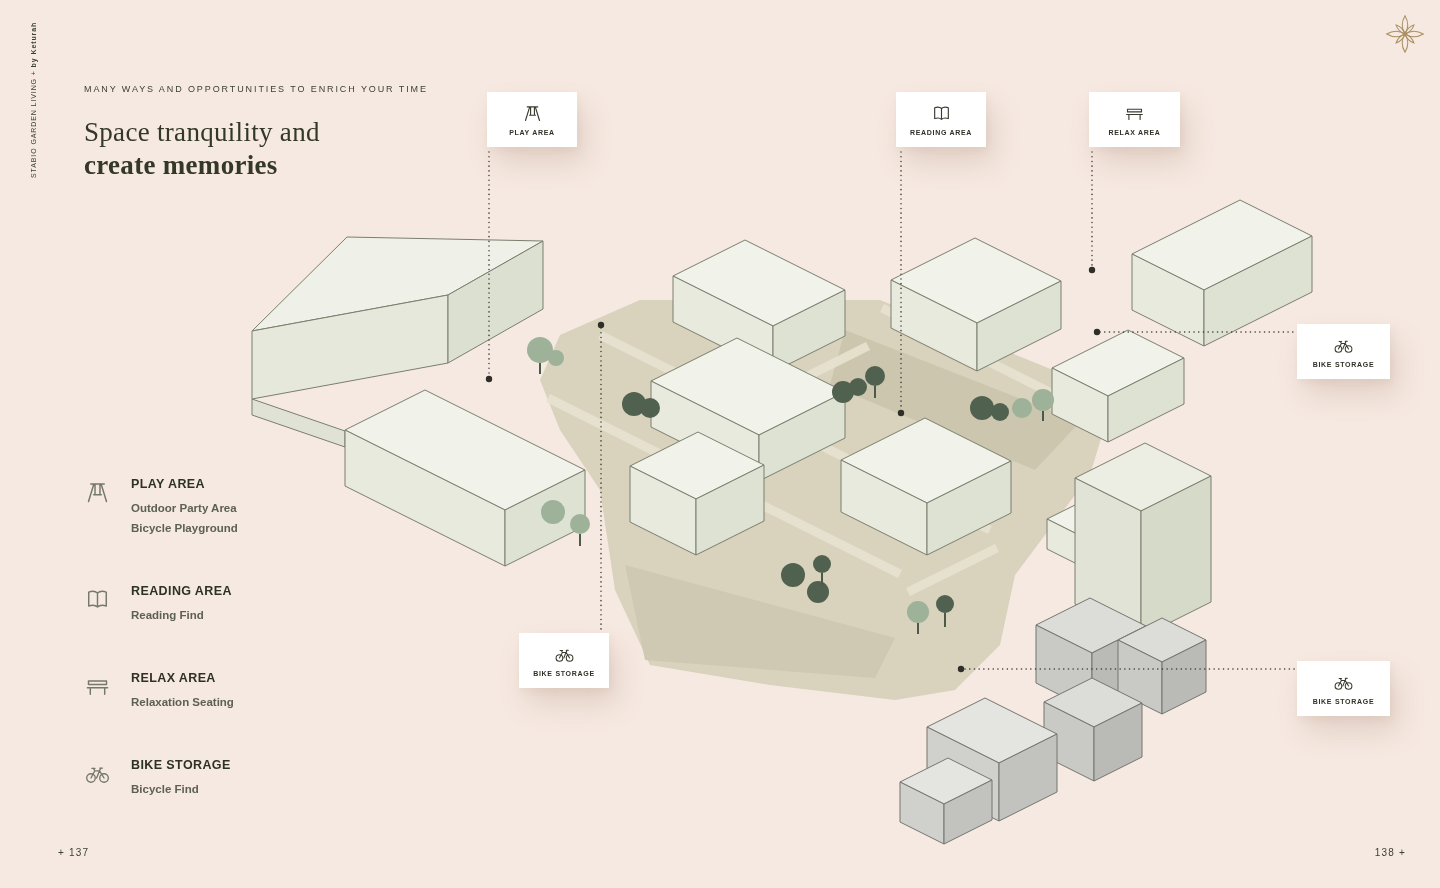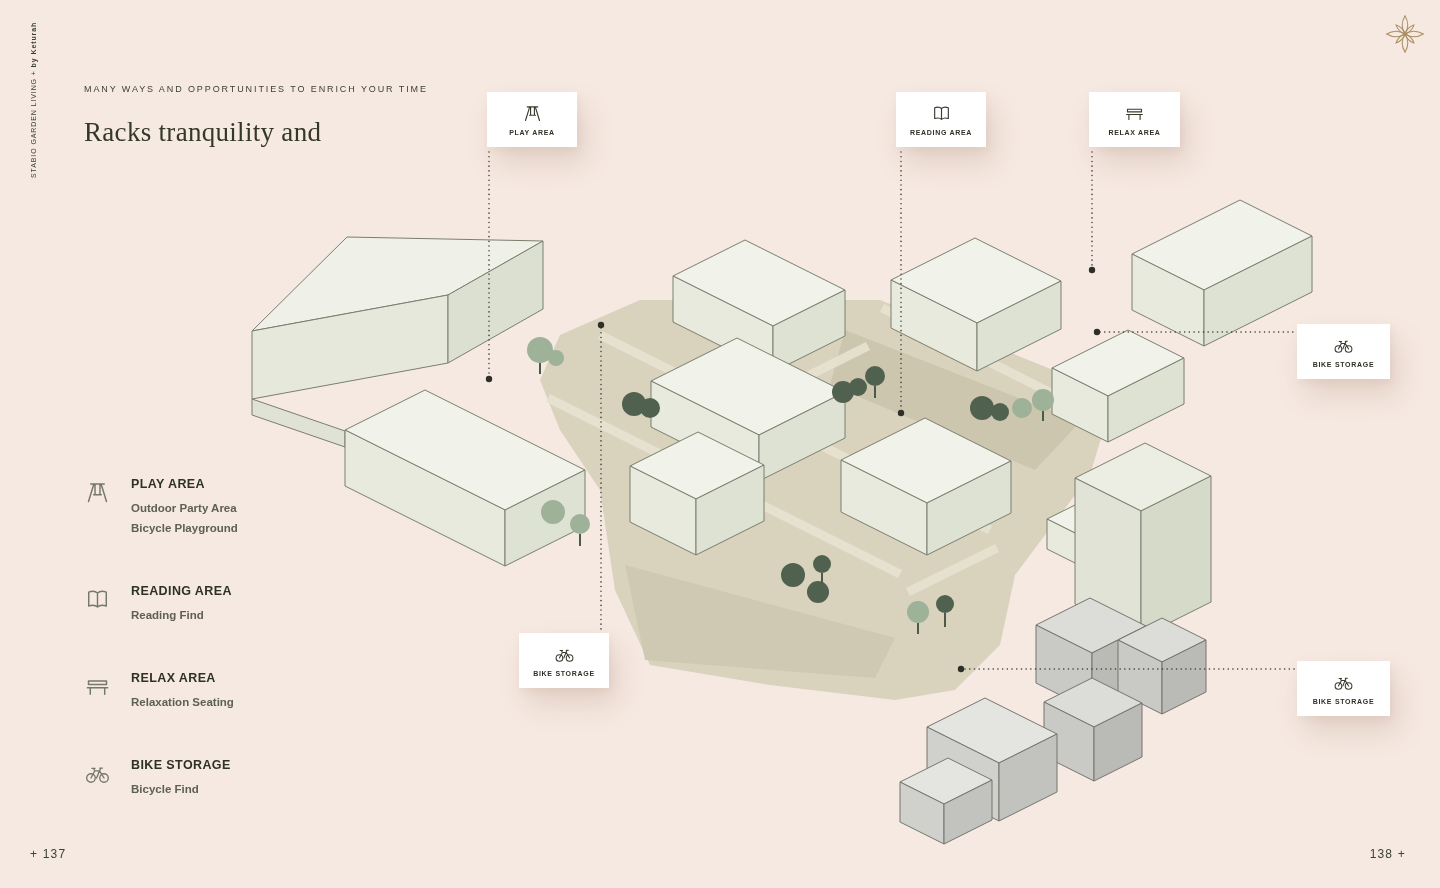--- a/index.html
+++ b/index.html
@@ -45,21 +45,21 @@
   .callout{
     position:absolute;height:55px;background:#ffffff;
     display:flex;flex-direction:column;align-items:center;justify-content:center;gap:5px;
     box-shadow:8px 16px 28px rgba(150,110,90,.20), 2px 4px 8px rgba(150,110,90,.08);
   }
   .callout-icon{color:#383c2f;height:21px;}
   .callout-icon svg{width:21px;height:21px;display:block;}
   .callout-label{font-size:7px;font-weight:700;letter-spacing:0.7px;color:#2e3226;}
 
   
-  .pageno{position:absolute;top:847px;font-size:12px;letter-spacing:1.2px;color:#3c3f33;}
+  .pageno{position:absolute;top:847px;font-size:10px;letter-spacing:1.2px;color:#3c3f33;margin-left:28px;}
   .pageno-left{left:30px;}
   .pageno-right{right:34px;text-align:left;}
 
   
   .logo{position:absolute;left:1383px;top:12px;width:44px;height:44px;color:#ab8f63;}
 </style>
 </head>
 <body>
 
 <svg width="0" height="0" style="position:absolute" aria-hidden="true">
@@ -296,21 +296,22 @@
       </span>
     <span class="callout-label">BIKE STORAGE</span>
   </div>
 
   <div class="side-text">
     <span>STABIO GARDEN LIVING + </span><span class="b2">by Keturah</span>
   </div>
 
   <div class="eyebrow">MANY WAYS AND OPPORTUNITIES TO ENRICH YOUR TIME</div>
   <div class="title">
-    <div>Racks tranquility and</div>
+    <div>Space tranquility and</div>
+    <div class="bold">create memories</div>
   </div>
 
   <div class="legend">
     <div class="legend-item">
       <span class="legend-icon">
           <svg viewBox="0 0 24 24">
             <use href="#icon-swing"></use>
           </svg>
         </span>
       <div class="legend-text">

